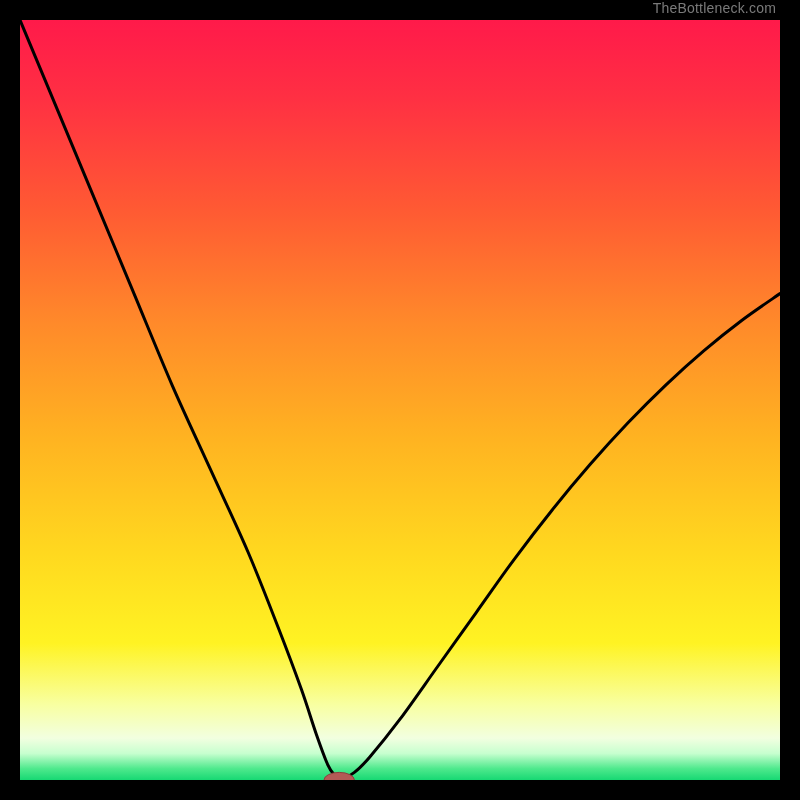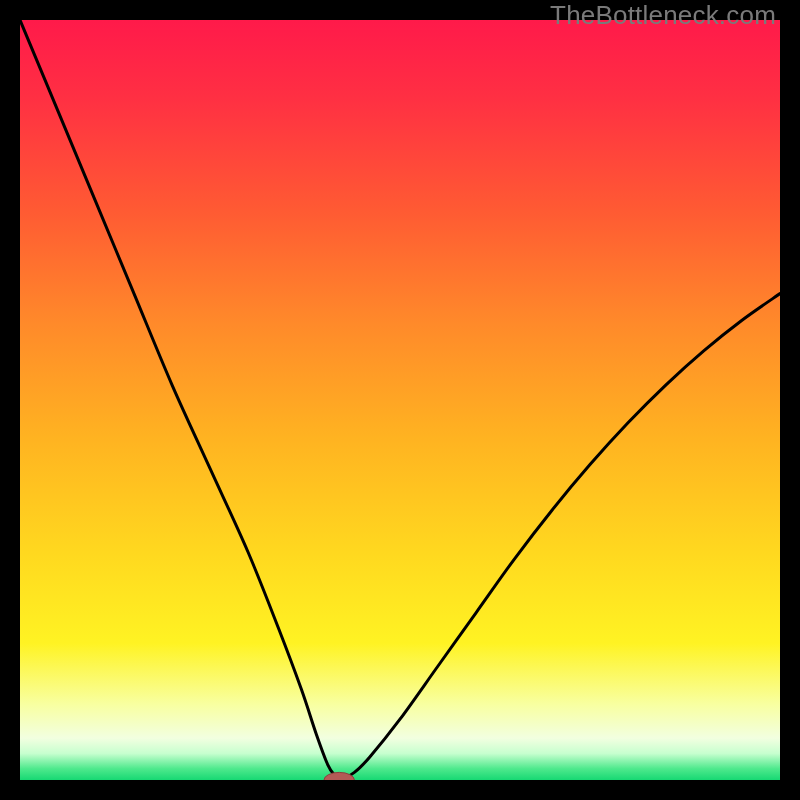--- a/index.html
+++ b/index.html
@@ -24,21 +24,21 @@
     left: 0;
     top: 0;
     width: 760px;
     height: 760px;
   }
   .watermark {
     position: absolute;
     top: 0px;
     right: 24px;
     color: #7a7a7a;
-    font-size: 26px;
+    font-size: 14px;
     font-weight: 500;
     letter-spacing: 0.2px;
     user-select: none;
   }
 </style>
 </head>
 <body>
 
 <div class="frame">
   <svg class="plot" viewBox="0 0 760 760" preserveAspectRatio="none">

